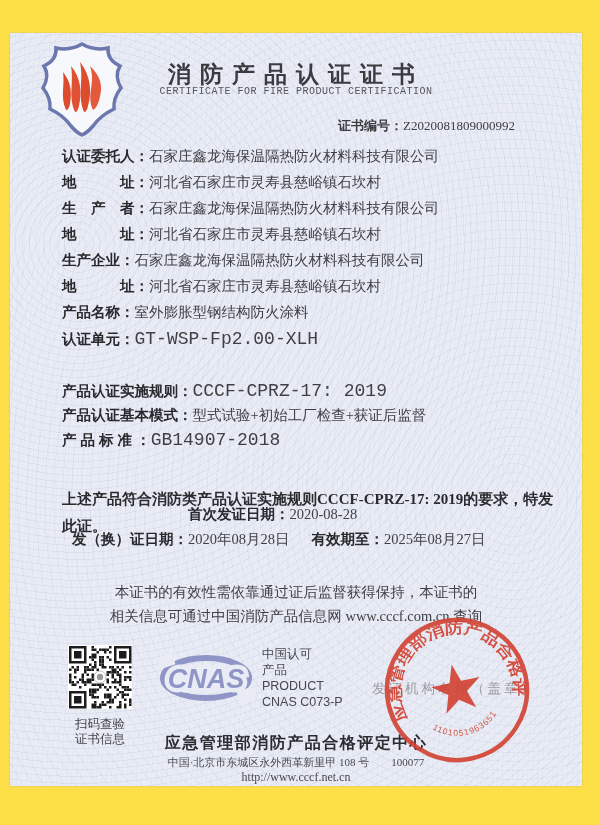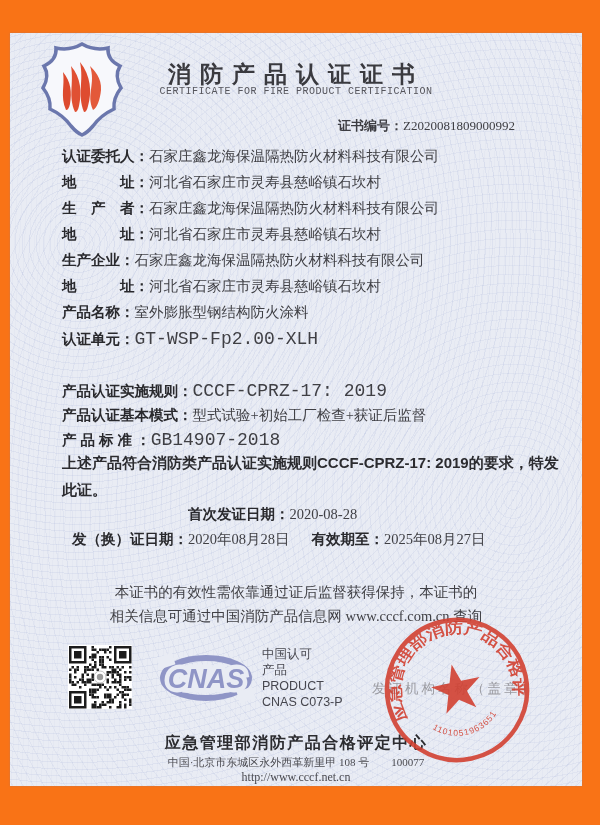--- a/index.html
+++ b/index.html
@@ -1,36 +1,36 @@
 <!DOCTYPE html>
 <html><head>
 <meta charset="utf-8">
 <style>
   html,body{margin:0;padding:0;}
   body{width:600px;height:825px;background:#fbfbfc;font-family:"Liberation Serif",serif;overflow:hidden;}
-  .page{position:relative;width:600px;height:825px;background:#f97316;}
+  .page{position:relative;width:600px;height:825px;background:#fde047;}
   .cert{position:absolute;left:10px;top:33px;width:572px;height:753px;
         background-color:#e9ecf4;
         background-image:
           repeating-radial-gradient(circle at 12% 28%, rgba(140,155,205,0.13) 0 1px, rgba(0,0,0,0) 1px 7px),
           repeating-radial-gradient(circle at 88% 62%, rgba(140,155,205,0.10) 0 1px, rgba(0,0,0,0) 1px 9px),
           repeating-linear-gradient(93deg, rgba(150,162,210,0.06) 0 1px, rgba(0,0,0,0) 1px 5px);
         box-shadow:0 0 2px rgba(120,130,170,0.35);}
   .title{position:absolute;left:0;top:26px;width:100%;text-align:center;font-size:23px;font-weight:bold;
          letter-spacing:9px;color:#3a3a3f;}
   .subtitle{position:absolute;left:0;top:53px;width:100%;text-align:center;font-size:10px;
             color:#55555c;font-family:Liberation Mono, monospace;letter-spacing:0.5px;}
   .certno{position:absolute;left:328px;top:84px;font-size:13px;color:#3d3d42;}
   .certno .lbl{font-family:"Liberation Sans",sans-serif;font-weight:bold;}
   .row{position:absolute;left:52px;font-size:14.5px;color:#3f3f44;white-space:nowrap;}
   .row .lbl{font-family:"Liberation Sans",sans-serif;font-weight:bold;color:#29292d;}
   .row .val{color:#3f3f44;}
   .mono{font-family:"Liberation Mono",monospace;font-size:18px;}
   .stmt{position:absolute;left:52px;font-size:15px;font-weight:bold;color:#2b2b2f;
-        font-family:Liberation Sans, sans-serif;white-space:nowrap;}
+        font-family:Liberation Serif, serif;white-space:nowrap;margin-top:36px;}
   .centered{position:absolute;left:0;width:100%;text-align:center;}
   .firenote{font-size:15px;font-weight:bold;color:#2b2b2f;font-family:"Liberation Sans",sans-serif;}
   .noteline{font-size:14.5px;color:#3f3f44;}
   .qr-wrap{position:absolute;left:56px;top:612px;width:68px;text-align:center;}
   .qr-cap{font-size:12.5px;color:#44444a;line-height:15px;margin-top:4px;}
   .cnas-logo{position:absolute;left:146px;top:618px;}
   .accred{position:absolute;left:252px;top:613px;font-size:12.5px;line-height:16px;
           color:#46464e;font-family:"Liberation Sans",sans-serif;}
   .seal-ph{position:absolute;left:362px;top:647px;font-size:13.5px;color:#9b9ba1;
            letter-spacing:3px;z-index:1;}
@@ -271,20 +271,24 @@
           <rect x="6" y="6" width="7.5" height="7.5" fill="#1c1c1c"></rect>
           <rect x="46" y="1" width="17.5" height="17.5" fill="#1c1c1c"></rect>
           <rect x="48.5" y="3.5" width="12.5" height="12.5" fill="#fff"></rect>
           <rect x="51" y="6" width="7.5" height="7.5" fill="#1c1c1c"></rect>
           <rect x="1" y="46" width="17.5" height="17.5" fill="#1c1c1c"></rect>
           <rect x="3.5" y="48.5" width="12.5" height="12.5" fill="#fff"></rect>
           <rect x="6" y="51" width="7.5" height="7.5" fill="#1c1c1c"></rect>
           <circle cx="32" cy="32" r="6" fill="#fff" stroke="#999" stroke-width="0.6"></circle>
           <circle cx="32" cy="32" r="3.2" fill="#9a9a9a"></circle>
         </svg>
+      <div class="qr-cap">
+        <div>扫码查验</div>
+        <div>证书信息</div>
+      </div>
     </div>
 
     <svg class="cnas-logo" width="100" height="54" viewBox="0 0 100 54">
       <ellipse cx="50" cy="27" rx="43" ry="20" fill="none" stroke="#8f95c6" stroke-width="6"></ellipse>
       <rect x="2" y="4" width="16" height="12" fill="#e9ecf4" transform="rotate(-18 10 10)"></rect>
       <rect x="82" y="38" width="16" height="12" fill="#e9ecf4" transform="rotate(-18 90 44)"></rect>
       <text x="50" y="37" text-anchor="middle" font-family="Liberation Sans, sans-serif" font-size="27" font-weight="bold" font-style="italic" fill="#8f95c6" stroke="#e9ecf4" stroke-width="9" paint-order="stroke">CNAS</text>
     </svg>
 
     <div class="accred">

